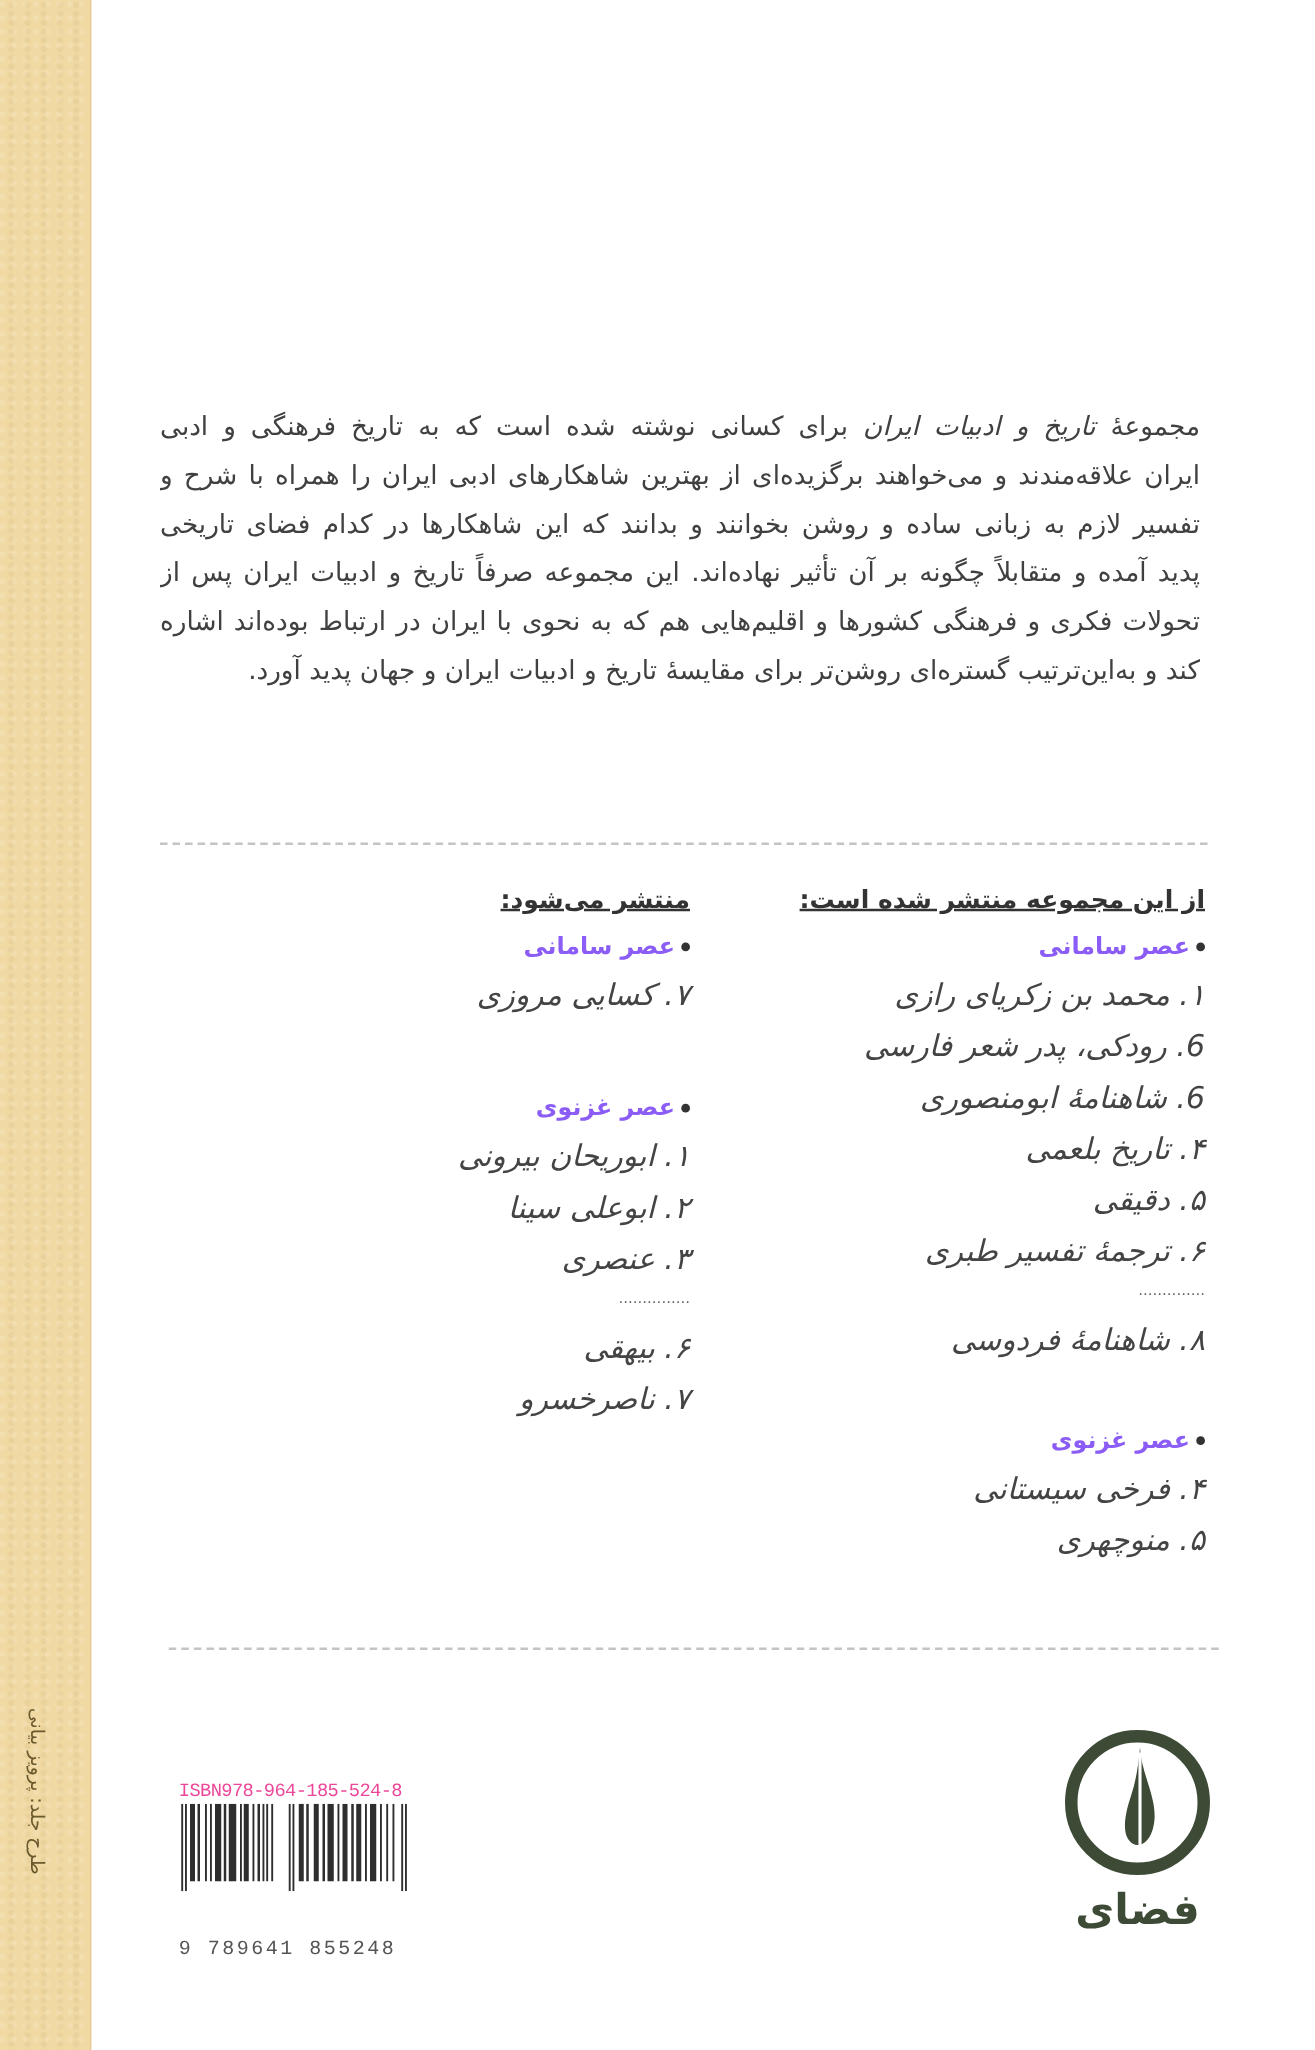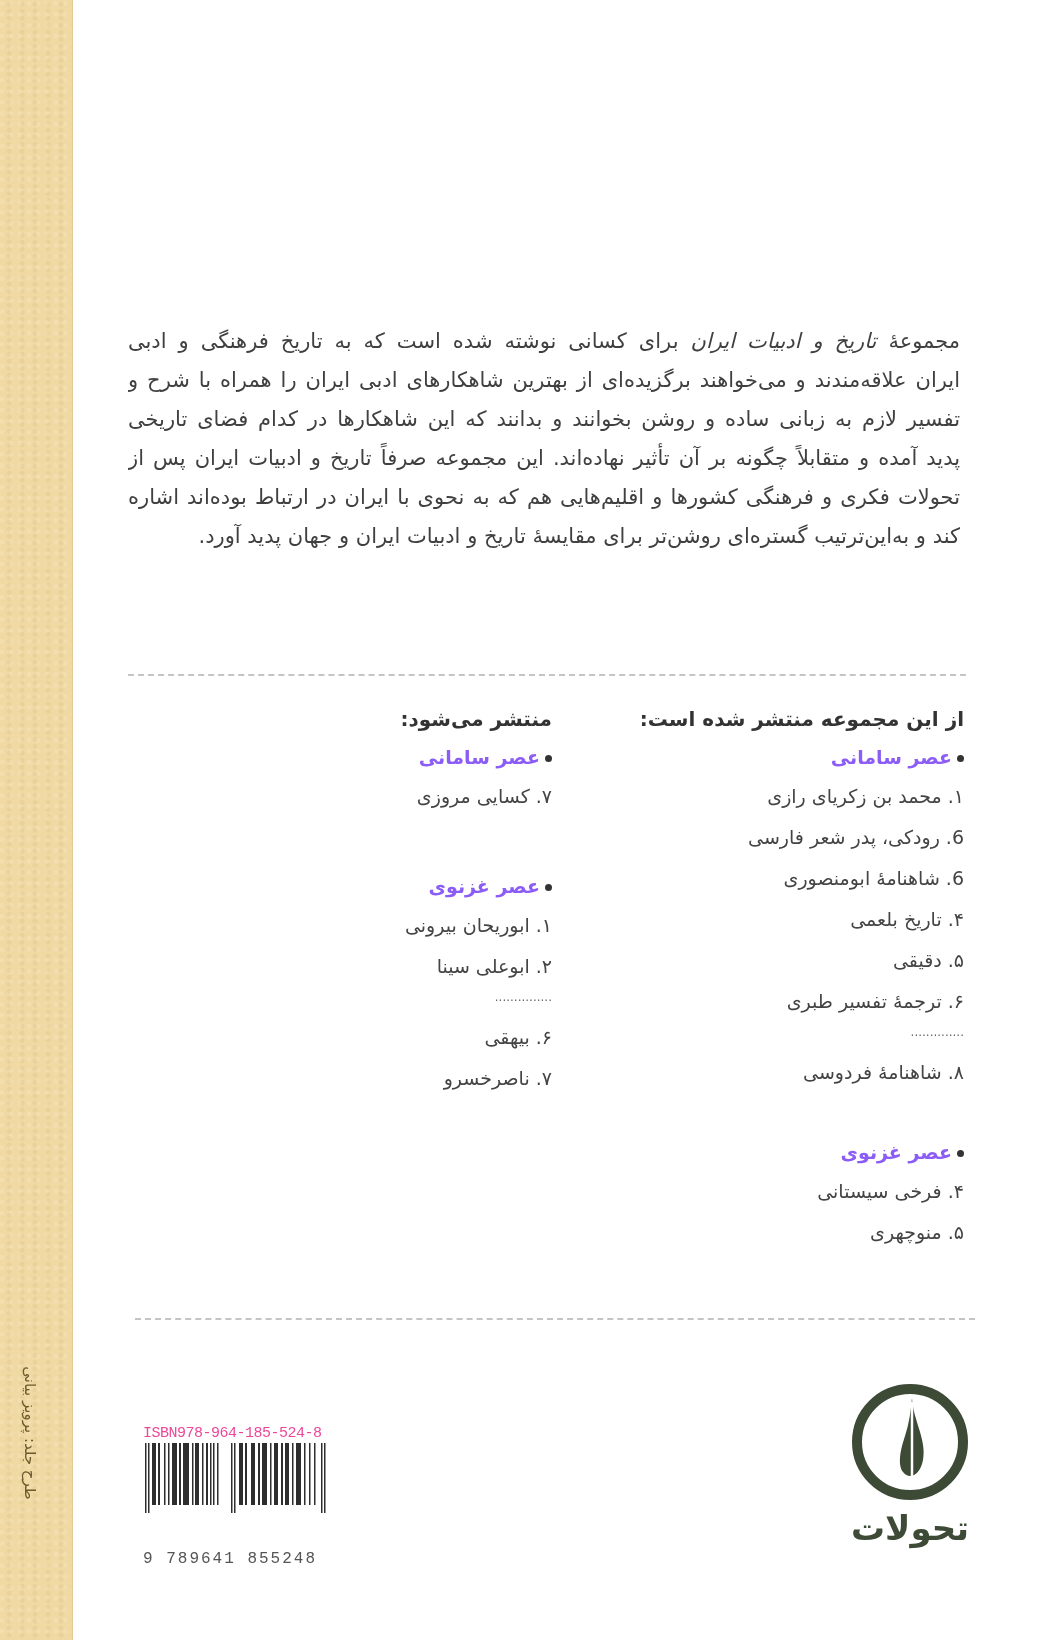--- a/index.html
+++ b/index.html
@@ -34,24 +34,24 @@
   }
   .intro .line { display: block; height: 39px; white-space: nowrap; overflow: hidden; text-align: justify; text-align-last: justify; }
   .intro em { font-style: italic; }
   .dash {
     position: absolute; height: 0;
     border-top: 2px dashed #c4c4c4;
   }
   .col {
     position: absolute; direction: rtl; text-align: right;
   }
-  .col-heading { font-size: 20px; font-weight: bold; color: #333; height: 38px; line-height: 38px; }
+  .col-heading { font-size: 20px; font-weight: bold; color: #333; height: 38px; line-height: 38px; text-decoration: underline; }
   .era { font-size: 19px; font-weight: bold; color: #8b5cf6; height: 38px; line-height: 38px; }
   .era .bullet { display: inline-block; width: 7px; height: 7px; border-radius: 50%; background: #333; margin-left: 5px; vertical-align: middle; }
-  .item { font-size: 19px; color: #444; height: 41px; line-height: 41px; white-space: nowrap; }
+  .item { font-size: 24px; color: #444; height: 41px; line-height: 41px; white-space: nowrap; font-style: italic; }
   .dots { height: 30px; line-height: 20px; font-size: 12px; color: #666; letter-spacing: 0px; }
   .gap { height: 40px; }
   .barcode {
     position: absolute; left: 143px; top: 1425px; width: 184px; height: 100px;
   }
   .isbn-top { position: absolute; left: 0; top: 0; width: 184px; font-family: "Liberation Mono", monospace; font-size: 15px; color: #ec4899; letter-spacing: -0.5px; white-space: nowrap; }
   .bars { position: absolute; left: 0; top: 18px; width: 184px; height: 70px; }
   .isbn-bottom { position: absolute; left: 0; top: 82px; width: 184px; font-family: "Liberation Mono", monospace; font-size: 16px; color: #555; letter-spacing: 2px; white-space: nowrap; background: #fff; margin-top: 43px; }
   .logo { position: absolute; left: 845px; top: 1380px; width: 130px; height: 180px; }
   .logo-word { position: absolute; left: 0; top: 128px; width: 130px; text-align: center; font-size: 34px; font-weight: bold; color: #3d4a36; direction: rtl; }
@@ -94,20 +94,21 @@
 </div>
 
 <div class="col" style="right:500px; top:700px; width:260px;">
   <div class="col-heading">منتشر می‌شود:</div>
   <div class="era"><span class="bullet"></span><span>عصر سامانی</span></div>
   <div class="item">۷. کسایی مروزی</div>
   <div class="gap" style="height:50px"></div>
   <div class="era"><span class="bullet"></span><span>عصر غزنوی</span></div>
   <div class="item">۱. ابوریحان بیرونی</div>
   <div class="item">۲. ابوعلی سینا</div>
+  <div class="item">۳. عنصری</div>
   <div class="dots">...............</div>
   <div class="item">۶. بیهقی</div>
   <div class="item">۷. ناصرخسرو</div>
 </div>
 
 <div class="dash" style="left:135px; top:1318px; width:840px;"></div>
 
 <div class="barcode">
   <div class="isbn-top">ISBN978-964-185-524-8</div>
   <svg class="bars" viewBox="0 0 184 70" preserveAspectRatio="none">
@@ -150,14 +151,14 @@
   </svg>
   <div class="isbn-bottom">9 789641 855248</div>
 </div>
 
 <div class="logo">
   <svg width="130" height="125" viewBox="0 0 130 125">
     <circle cx="65" cy="62" r="53" fill="none" stroke="#3d4a36" stroke-width="10"></circle>
     <path d="M67 18 C 68 40, 82 60, 78 80 C 75 96, 64 100, 58 92 C 52 84, 56 68, 60 56 C 64 44, 66 30, 67 18 Z" fill="#3d4a36"></path>
     <line x1="67" y1="22" x2="67" y2="96" stroke="#ffffff" stroke-width="2.5"></line>
   </svg>
-  <div class="logo-word">تحولات</div>
+  <div class="logo-word">فضای</div>
 </div>
 
 </body></html>

